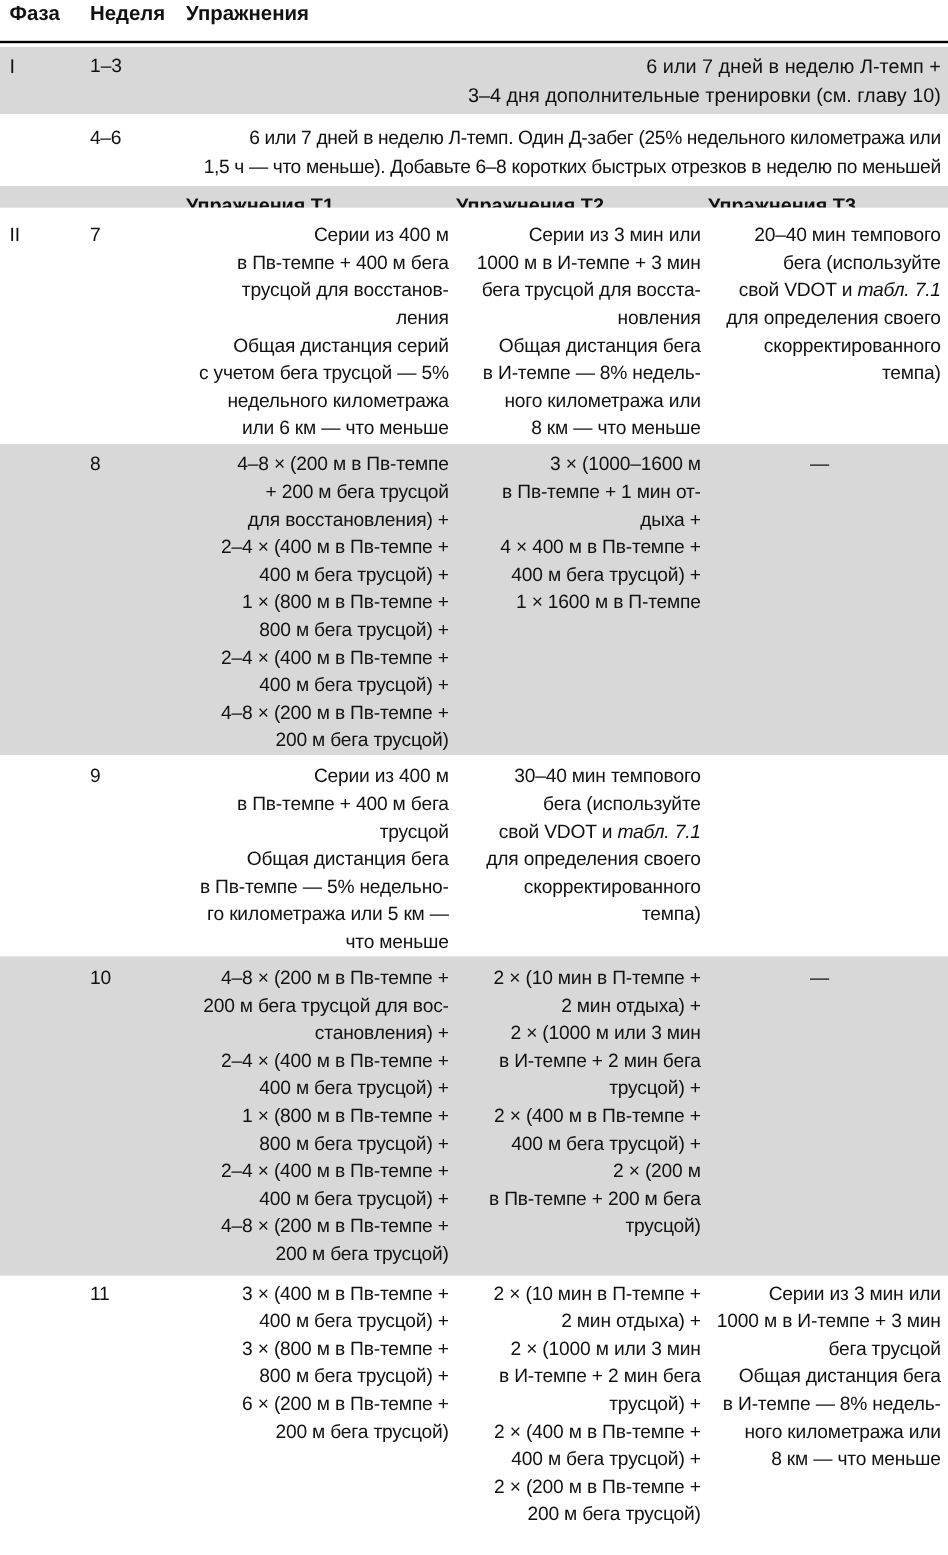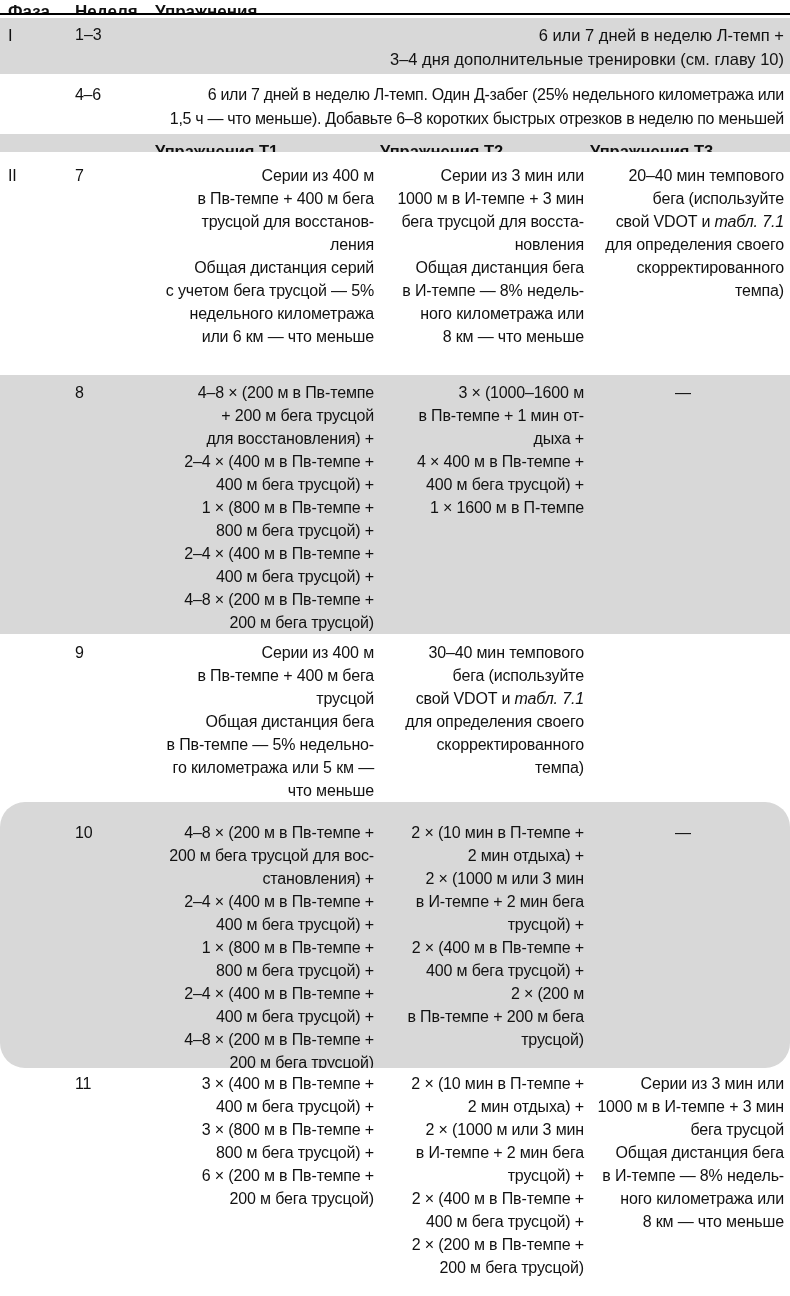--- a/index.html
+++ b/index.html
@@ -16,30 +16,30 @@
     overflow:hidden;
   }
   .shaded{background:#d8d8d8;}
   .c1{padding-left:8px;}
   .cell{padding-right:6px;}
   .span3{grid-column:3/6;}
   .bold{font-weight:bold;}
   .lines{white-space:nowrap;text-align:right;}
   i{font-style:italic;}
 
-  .header-row{height:15px;padding-top:2px;border-bottom:2px solid #000000;font-weight:bold;font-size:17px;}
+  .header-row{height:36px;padding-top:2px;border-bottom:2px solid #000000;font-weight:bold;font-size:17px;}
   .gap{height:3px;}
   .r-13{height:56px;padding-top:5px;font-size:16.5px;line-height:24px;}
   .r-46{height:60px;padding-top:9px;font-size:16px;line-height:24px;letter-spacing:-0.3px;}
   .subhead-row{height:18px;padding-top:8px;font-size:16.5px;}
   .detail{font-size:16px;line-height:23px;letter-spacing:-0.15px;}
-  .r7{height:223px;padding-top:12px;}
+  .r7{height:197px;padding-top:12px;}
   .r8{height:259px;padding-top:6px;}
   .r9{height:168px;padding-top:7px;}
-  .r10{height:266px;padding-top:19px;border-radius:25px;}
+  .r10{height:266px;padding-top:7px;}
   .r11{height:211px;padding-top:4px;border-radius:20px;}
   .num{font-size:16px;}
   .dash-center{text-align:center;padding-right:14px;}
 </style>
 </head>
 <body>
 
 <div>
 
   <div class="row header-row">

